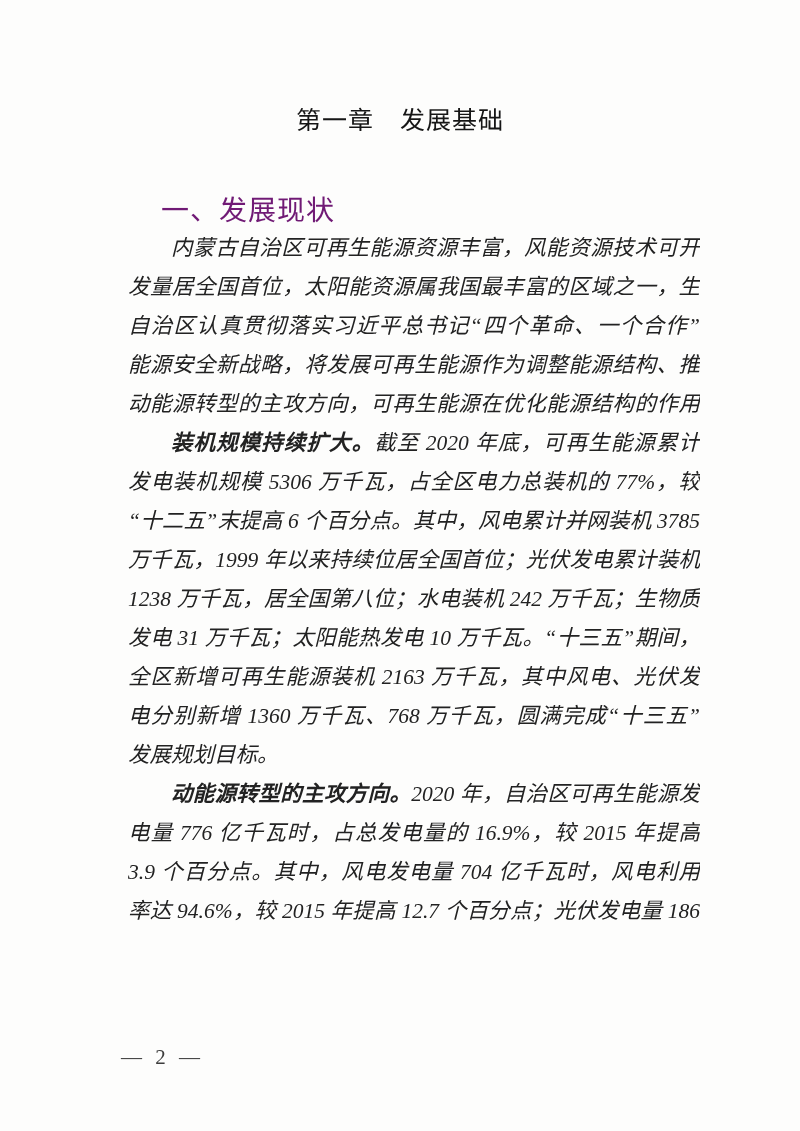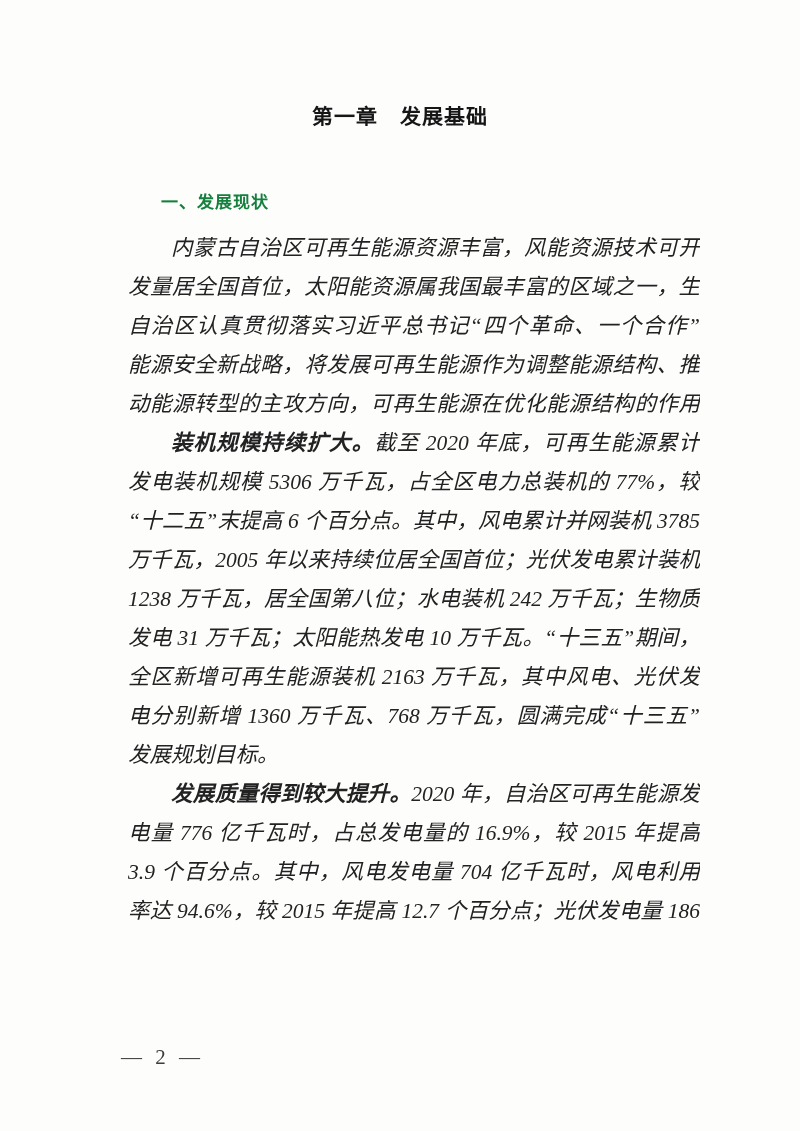--- a/index.html
+++ b/index.html
@@ -16,35 +16,35 @@
     color: #1f1f1f;
   }
   .doc-title {
     position: absolute;
     top: 100px;
     left: 0;
     right: 0;
     margin: 0;
     text-align: center;
     font-family: "Liberation Sans", sans-serif;
-    font-weight: 700;
-    font-size: 21px;
+    font-weight: 400;
+    font-size: 25px;
     letter-spacing: 1px;
     color: #161616;
   }
   .section-heading {
     position: absolute;
     top: 188px;
     left: 161px;
     margin: 0;
     font-family: "Liberation Sans", sans-serif;
-    font-weight: 700;
-    font-size: 17px;
+    font-weight: 400;
+    font-size: 28px;
     letter-spacing: 1px;
-    color: #15803d;
+    color: #701a75;
   }
   .body-text {
     position: absolute;
     top: 229px;
     left: 128px;
     width: 572px;
     font-family: "Liberation Serif", serif;
     font-size: 21.5px;
     color: #222222;
     font-style: italic;
@@ -89,28 +89,28 @@
         <div class="line full indent">内蒙古自治区可再生能源资源丰富，风能资源技术可开</div>
         <div class="line full">发量居全国首位，太阳能资源属我国最丰富的区域之一，生</div>
         <div class="line full">自治区认真贯彻落实习近平总书记“四个革命、一个合作”</div>
         <div class="line full">能源安全新战略，将发展可再生能源作为调整能源结构、推</div>
         <div class="line full">动能源转型的主攻方向，可再生能源在优化能源结构的作用</div>
       </div>
       <div class="paragraph">
         <div class="line full indent"><span class="lead">装机规模持续扩大。</span>截至 2020 年底，可再生能源累计</div>
         <div class="line full">发电装机规模 5306 万千瓦，占全区电力总装机的 77%，较</div>
         <div class="line full">“十二五”末提高 6 个百分点。其中，风电累计并网装机 3785</div>
-        <div class="line full">万千瓦，2005 年以来持续位居全国首位；光伏发电累计装机</div>
+        <div class="line full">万千瓦，1999 年以来持续位居全国首位；光伏发电累计装机</div>
         <div class="line full">1238 万千瓦，居全国第八位；水电装机 242 万千瓦；生物质</div>
         <div class="line full">发电 31 万千瓦；太阳能热发电 10 万千瓦。“十三五”期间，</div>
         <div class="line full">全区新增可再生能源装机 2163 万千瓦，其中风电、光伏发</div>
         <div class="line full">电分别新增 1360 万千瓦、768 万千瓦，圆满完成“十三五”</div>
         <div class="line">发展规划目标。</div>
       </div>
       <div class="paragraph">
-        <div class="line full indent"><span class="lead">发展质量得到较大提升。</span>2020 年，自治区可再生能源发</div>
+        <div class="line full indent"><span class="lead">动能源转型的主攻方向。</span>2020 年，自治区可再生能源发</div>
         <div class="line full">电量 776 亿千瓦时，占总发电量的 16.9%，较 2015 年提高</div>
         <div class="line full">3.9 个百分点。其中，风电发电量 704 亿千瓦时，风电利用</div>
         <div class="line full">率达 94.6%，较 2015 年提高 12.7 个百分点；光伏发电量 186</div>
       </div>
     </div>
   <div class="page-number">— 2 —</div>
 </div>
 
 </body></html>

